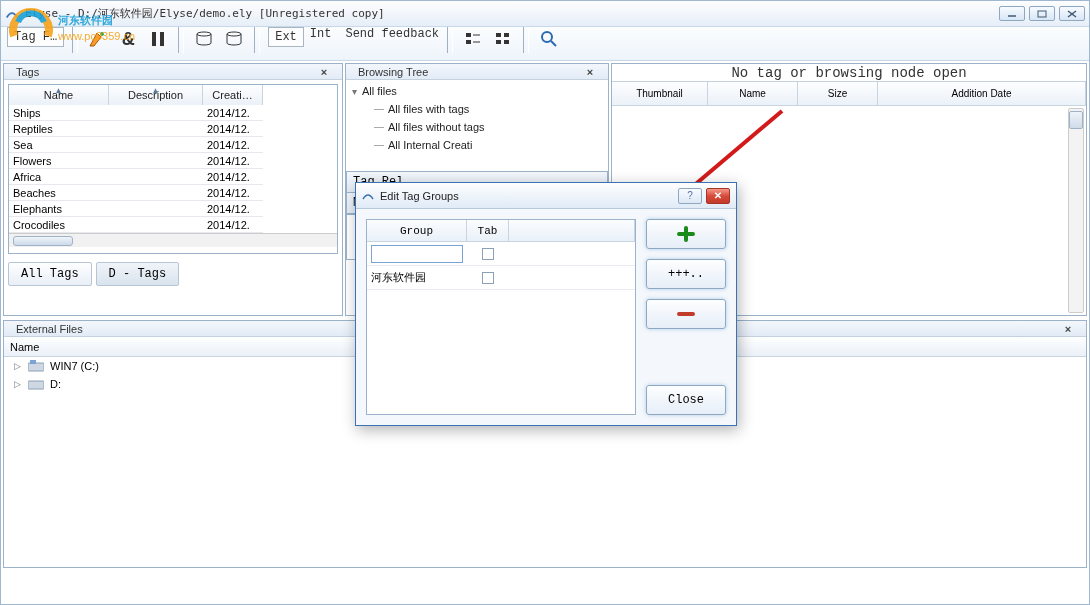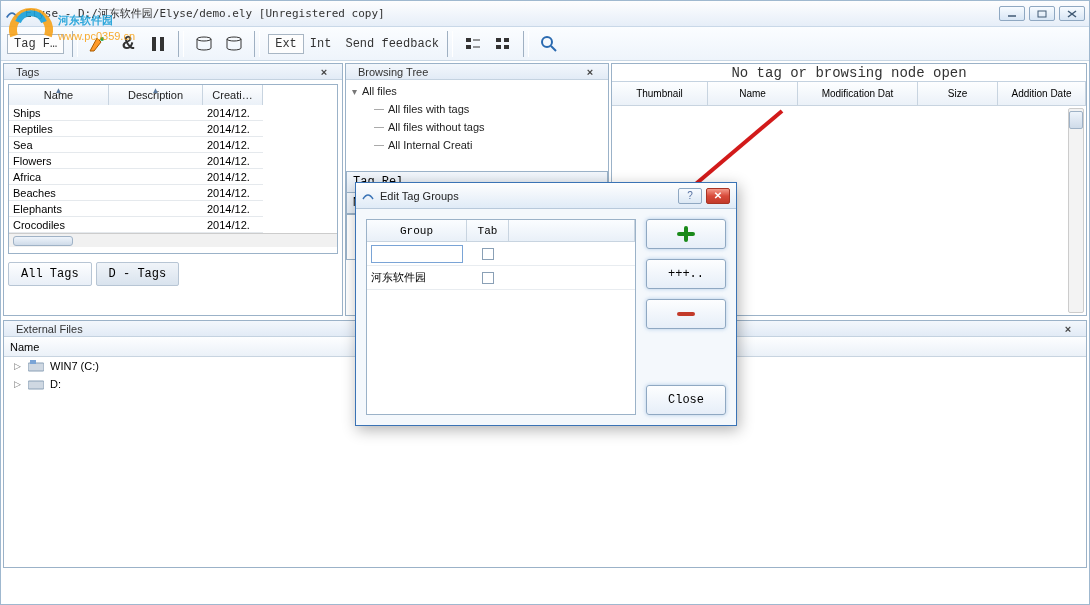--- a/index.html
+++ b/index.html
@@ -13,21 +13,21 @@
   .outer-titlebar .title { flex: 1; font-family: "SimSun", monospace; color: #333; }
   .winbtns { display: flex; gap: 4px; }
   .winbtn { width: 26px; height: 15px; border: 1px solid #8fa8c2; border-radius: 2px; background: linear-gradient(#f7fbff,#d8e6f5); display: flex; align-items: center; justify-content: center; color: #405a74; font-size: 10px; line-height: 1; }
   .winbtn svg { display: block; }
 
   
   .menubar { height: 20px; background: #f2f6fb; display: flex; align-items: center; gap: 14px; padding: 0 10px; border-bottom: 1px solid #d8e1ec; color: #1a3a6a; font-family: "SimSun","Courier New",monospace; }
   .menubar span { cursor: default; }
 
   
-  .toolbar { height: 34px; border-bottom: 1px solid #c9d7e4; background: linear-gradient(#fbfdff,#eef4fb); display: flex; align-items: center; padding: 0 6px; gap: 6px; }
+  .toolbar { height: 34px; border-bottom: 1px solid #c9d7e4; background: linear-gradient(#fbfdff,#eef4fb); display: flex; padding: 0 6px; gap: 6px; }
   .tbsep { width: 6px; height: 26px; border-left: 1px solid #9fb0c2; border-right: 1px solid #fff; margin: 0 2px; }
   .tb-btn { height: 24px; min-width: 24px; display: flex; align-items: center; justify-content: center; }
   .tb-box { border: 1px solid #a8b6c4; padding: 1px 6px; height: 20px; display: inline-flex; align-items: center; background: #fdfdfd; font-family: "SimSun","Courier New",monospace; font-size: 12px; color: #333; }
   .tb-label { font-family: "SimSun","Courier New",monospace; font-size: 12px; color: #333; }
   .tb-btn svg { display:block; }
 
   
   .mainrow { display: flex; height: 257px; }
   .panel { border: 1px solid #9bb2c8; background: #fff; position: relative; }
   .panel-hdr { background: linear-gradient(#f3f7fc,#e2ebf6); border-bottom: 1px solid #c4d2e0; height: 16px; display: flex; align-items: center; padding: 0 12px; font-family: "SimSun","Courier New",monospace; color: #333; }
@@ -308,21 +308,20 @@
       <div class="mid-body">
         &nbsp;&nbsp;<span>No file</span>
       </div>
     </div>
 
     <div class="thumb-panel" style="position:relative;">
       <div class="thumb-empty">No tag or browsing node open</div>
       <div class="thumb-header">
         <div class="thc1">Thumbnail</div>
         <div class="thc2">Name</div>
-        <div class="thc3">Modification Dat</div>
         <div class="thc4">Size</div>
         <div class="thc5">Addition Date</div>
       </div>
       <div class="thumb-scroll">
           <div class="bar"></div>
         </div>
     </div>
   </div>
 
   <div class="panel ext-panel">

